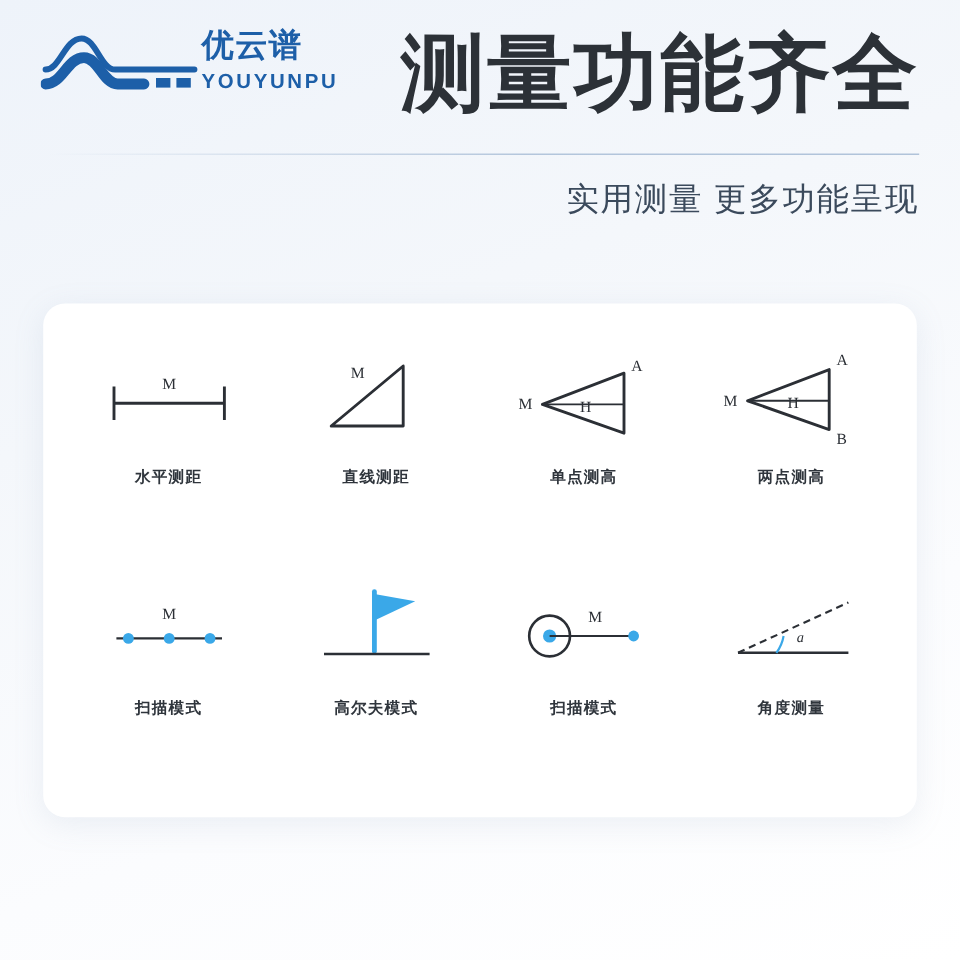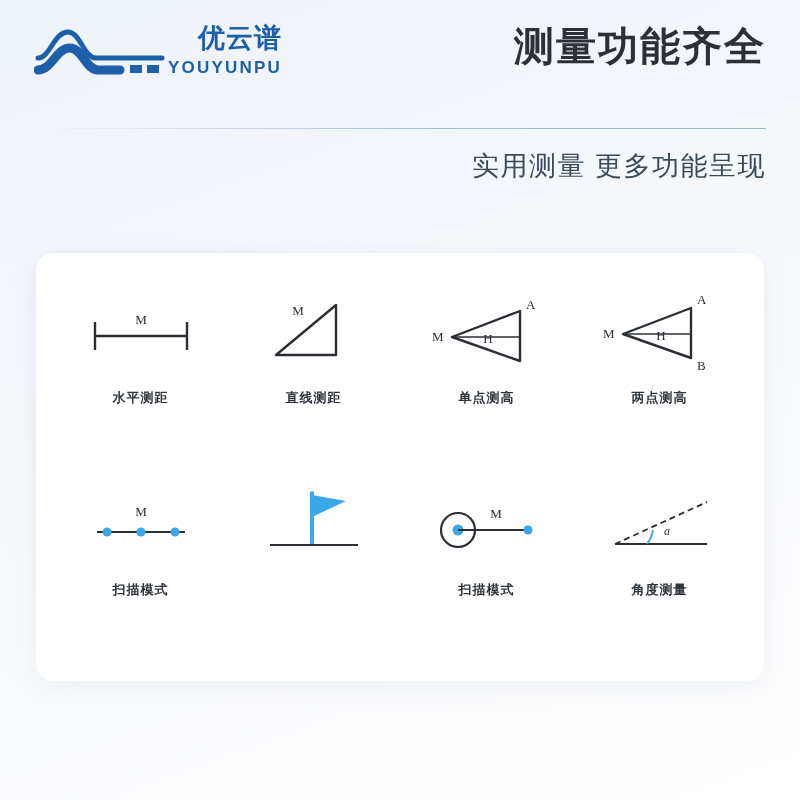--- a/index.html
+++ b/index.html
@@ -14,21 +14,20 @@
     overflow: hidden;
     position: relative;
   }
 
   
   .header {
     position: relative;
     height: 135px;
     padding: 0 44px;
     box-sizing: border-box;
-    text-align: right;
   }
   .brand {
     position: absolute;
     left: 34px;
     top: 18px;
     display: flex;
     align-items: center;
     gap: 6px;
   }
   .brand-mark {
@@ -55,21 +54,21 @@
     font-weight: bold;
     color: #1d5fa8;
     letter-spacing: 2.2px;
     margin-top: 7px;
   }
 
   .headline {
     position: absolute;
     right: 34px;
     top: 26px;
-    font-size: 40px;
+    font-size: 70px;
     font-weight: bold;
     color: #2c3137;
     letter-spacing: 2px;
     line-height: 1;
   }
   .rule {
     position: absolute;
     left: 40px;
     right: 34px;
     top: 128px;
@@ -222,20 +221,21 @@
     </div>
 
     <div class="feature">
       <div class="glyph">
         <svg width="120" height="80" viewBox="0 0 120 80">
           <path d="M58 10 L92 16 L58 32 Z" fill="#3aa8e8"></path>
           <line x1="58" y1="8" x2="58" y2="58" stroke="#3aa8e8" stroke-width="4" stroke-linecap="round"></line>
           <line x1="16" y1="60" x2="104" y2="60" stroke="#2b2f35" stroke-width="2.2"></line>
         </svg>
       </div>
+      <div class="feature-label">高尔夫模式</div>
     </div>
 
     <div class="feature">
       <div class="glyph">
         <svg width="130" height="70" viewBox="0 0 130 70">
           <text x="74" y="28" text-anchor="middle">M</text>
           <circle cx="36" cy="40" r="17" fill="none" stroke="#2b2f35" stroke-width="2.2"></circle>
           <circle cx="36" cy="40" r="5.5" fill="#3aa8e8"></circle>
           <line x1="36" y1="40" x2="108" y2="40" stroke="#2b2f35" stroke-width="1.8"></line>
           <circle cx="106" cy="40" r="4.5" fill="#3aa8e8"></circle>

